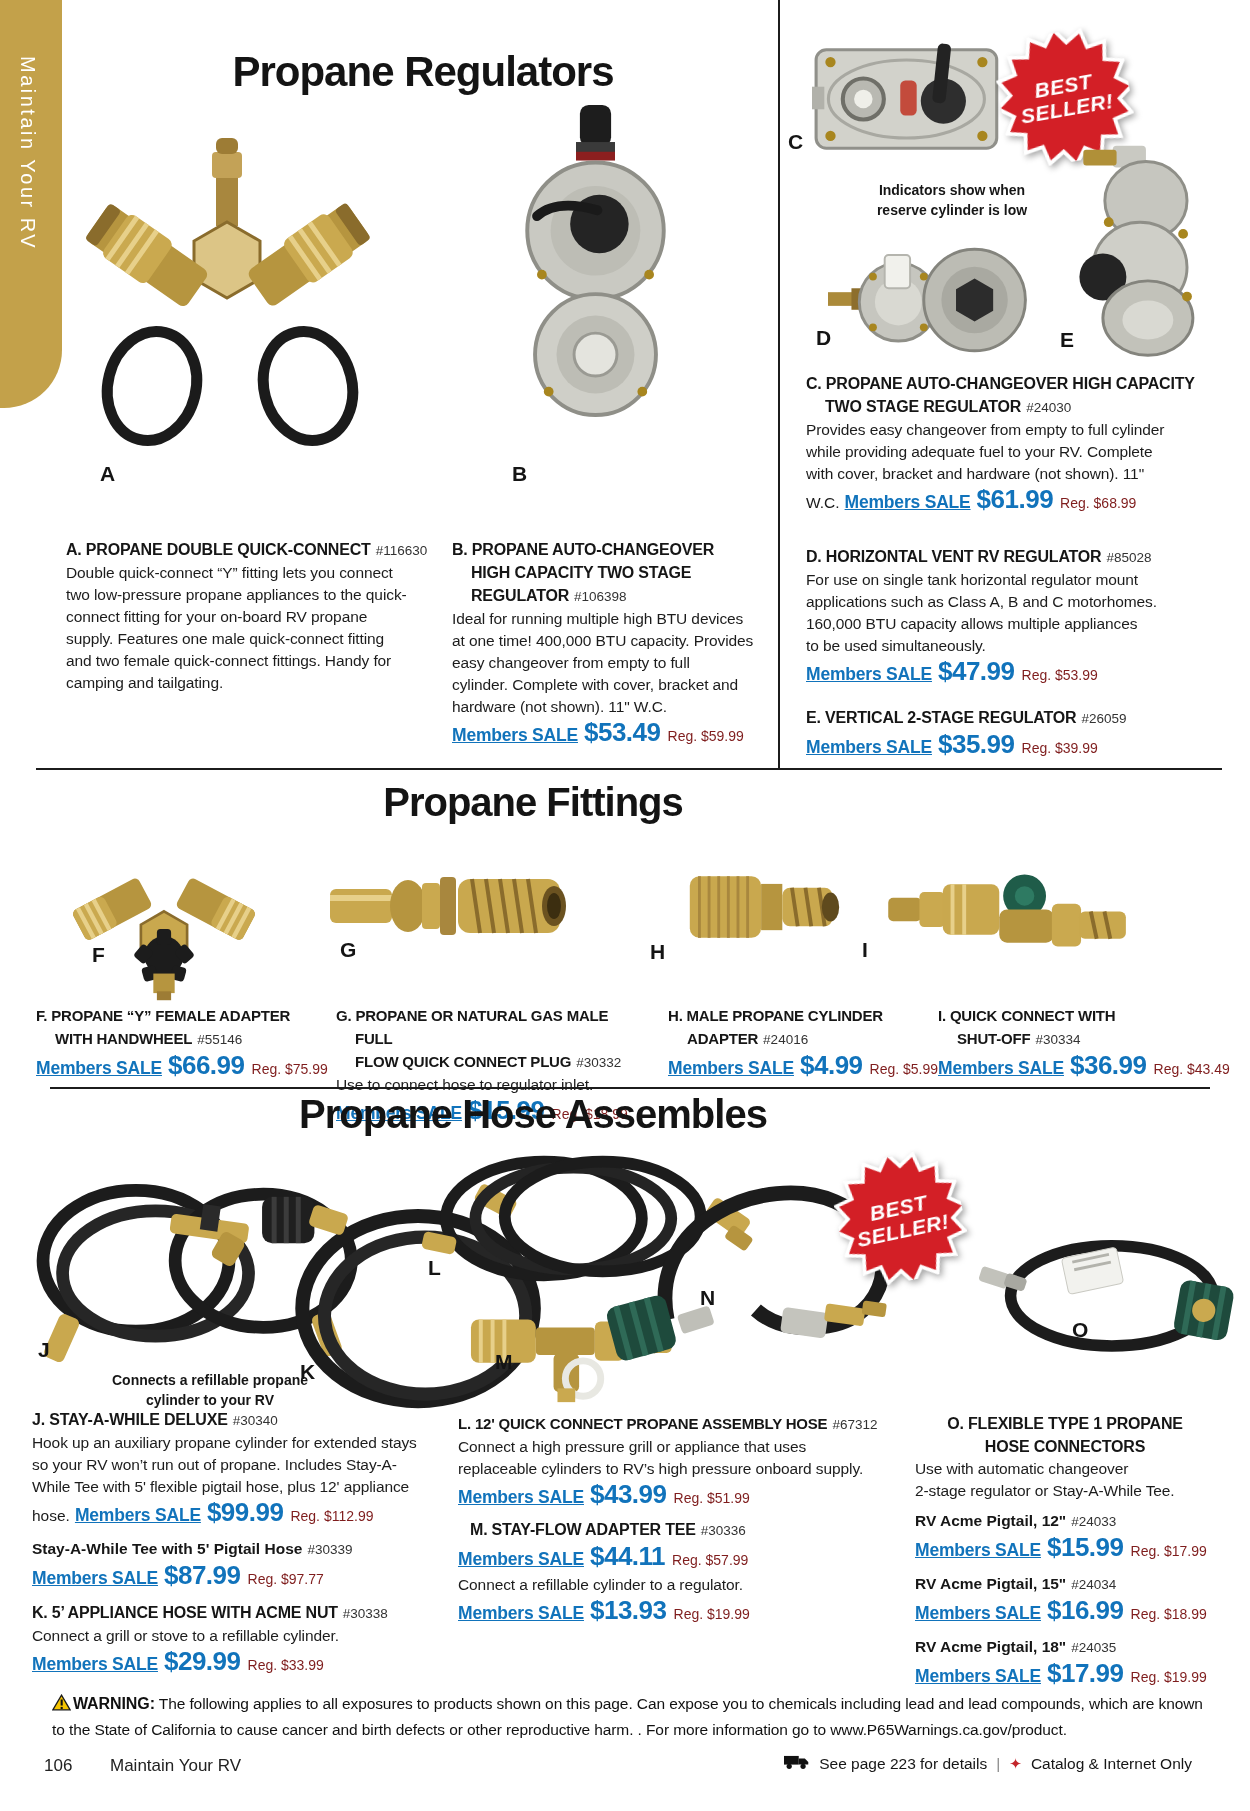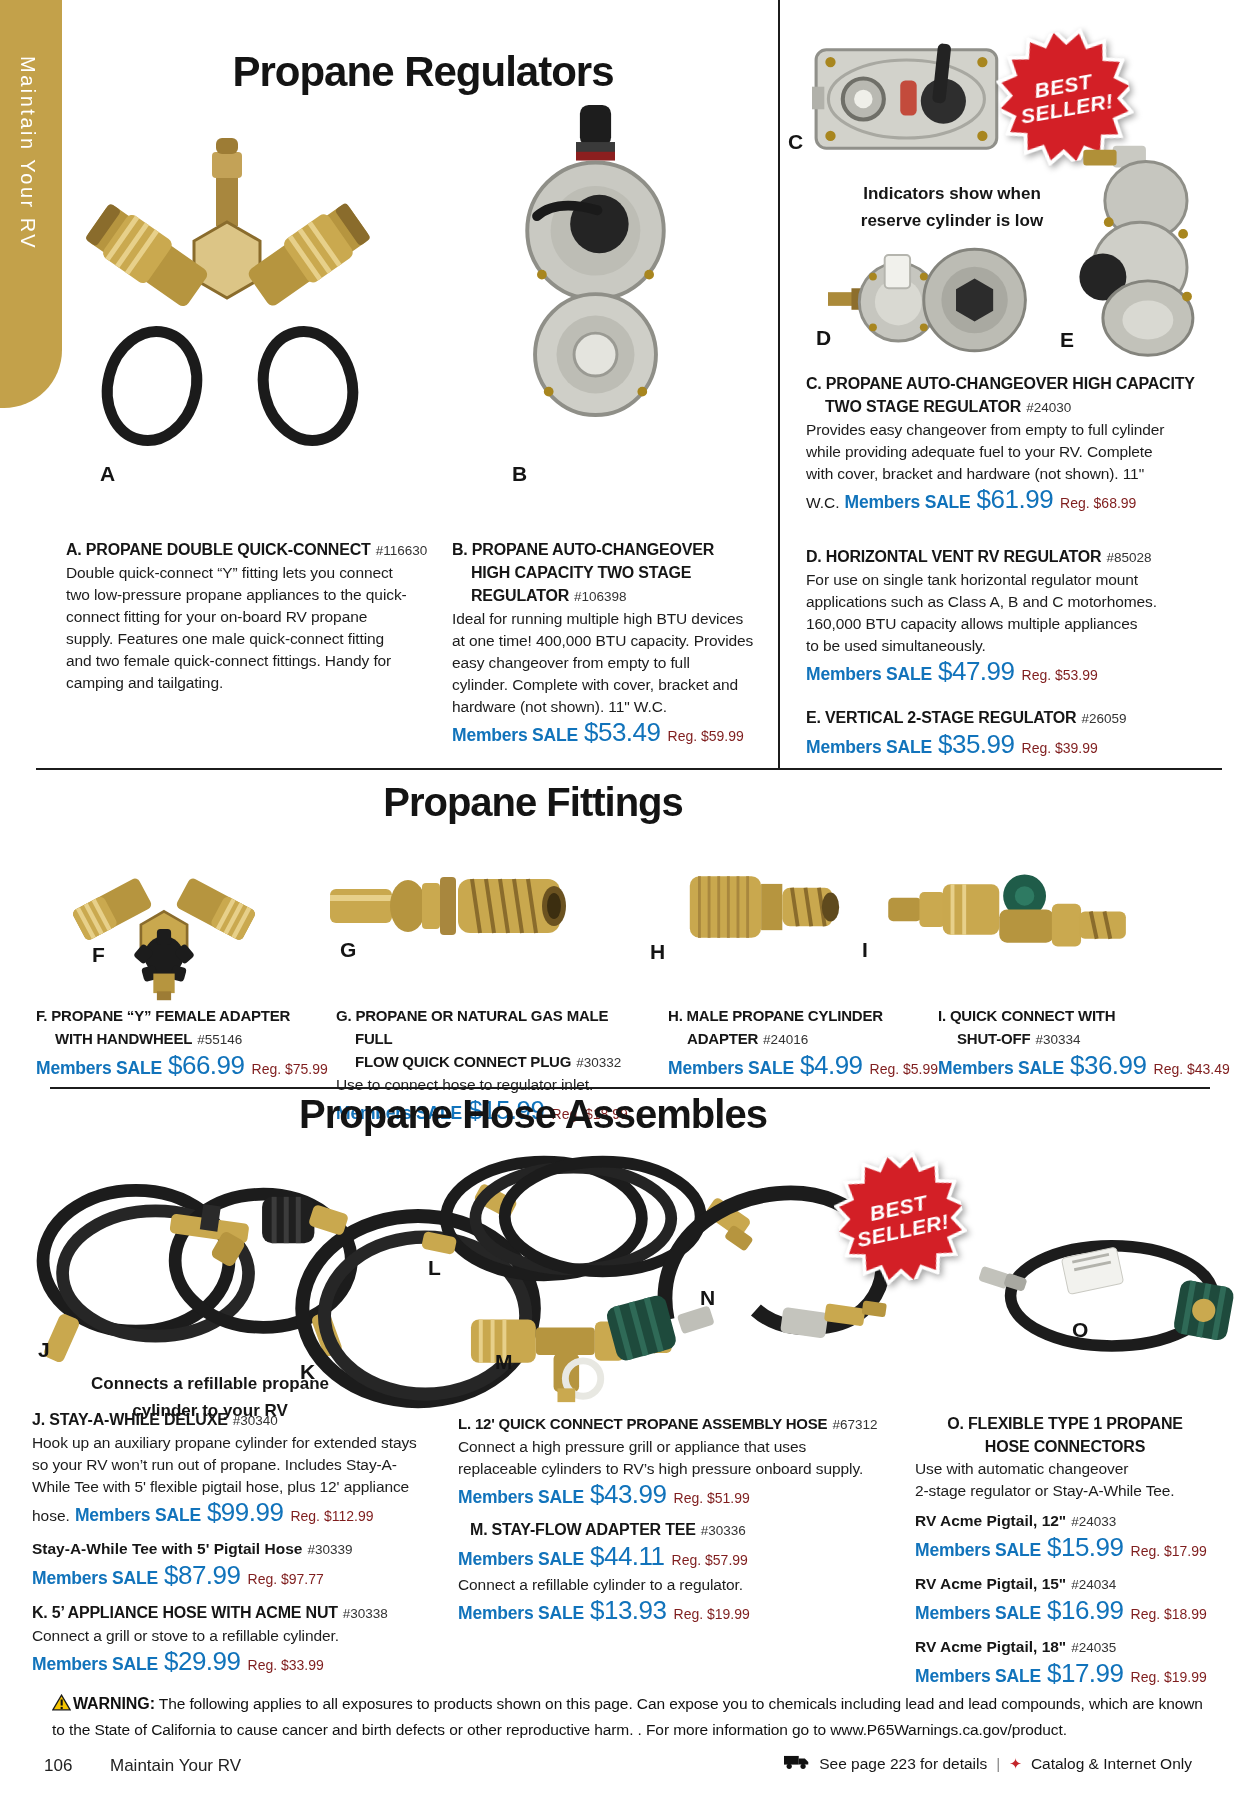--- a/index.html
+++ b/index.html
@@ -24,26 +24,26 @@
   .prod-head{font-weight:700;font-size:16px;line-height:23px;letter-spacing:-0.2px;color:#161616;
     white-space:pre-line;padding-left:19px;text-indent:-19px;}
   .prod-head.center-head{text-align:center;padding-left:0;text-indent:0;}
   .head-sm{font-size:15px;}
   .itemno{font-weight:400;font-size:13.5px;color:#333;margin-left:5px;letter-spacing:0;}
   .itemno:empty{display:none;}
   .prod-body{font-size:15.5px;line-height:22px;white-space:pre-line;letter-spacing:-0.1px;color:#1c1c1c;}
   .price-line{line-height:27px;white-space:nowrap;margin-top:1px;}
   .pfx{font-size:15.5px;margin-right:5px;}
   .pfx:empty{display:none;}
-  .members{color:#1173BB;font-weight:700;font-size:17.5px;margin-right:6px;letter-spacing:-0.2px;}
-  .price{color:#1173BB;font-weight:400;font-size:26px;margin-right:7px;letter-spacing:-0.5px;}
+  .members{color:#1173BB;font-weight:700;font-size:17.5px;margin-right:6px;letter-spacing:-0.2px;text-decoration:underline;}
+  .price{color:#1173BB;font-weight:700;font-size:26px;margin-right:7px;letter-spacing:-0.5px;}
   .reg{font-size:14px;color:#7f1d1d;}
   .sub-head{font-weight:700;font-size:15.5px;line-height:22px;color:#161616;}
   .mt8{margin-top:8px;} .mt6{margin-top:6px;margin-left:12px;}
-  .caption{position:absolute;font-weight:700;font-size:17px;line-height:27px;text-align:center;
+  .caption{position:absolute;font-weight:700;font-size:14px;line-height:20px;text-align:center;
     white-space:pre-line;color:#161616;}
   
   .badge{position:absolute;filter:drop-shadow(2px 3px 3px rgba(0,0,0,.35));}
   .badge svg{position:absolute;inset:0;width:100%;height:100%;}
   .badge-lines{position:absolute;inset:0;display:flex;flex-direction:column;justify-content:center;align-items:center;
     color:#fff;font-weight:700;font-style:italic;font-size:21px;line-height:23px;letter-spacing:.5px;}
   
   .warning{position:absolute;left:52px;top:1692px;width:1155px;font-size:15.5px;line-height:24px;
     letter-spacing:-0.1px;color:#111;}
   .warning b{font-size:16px;}

